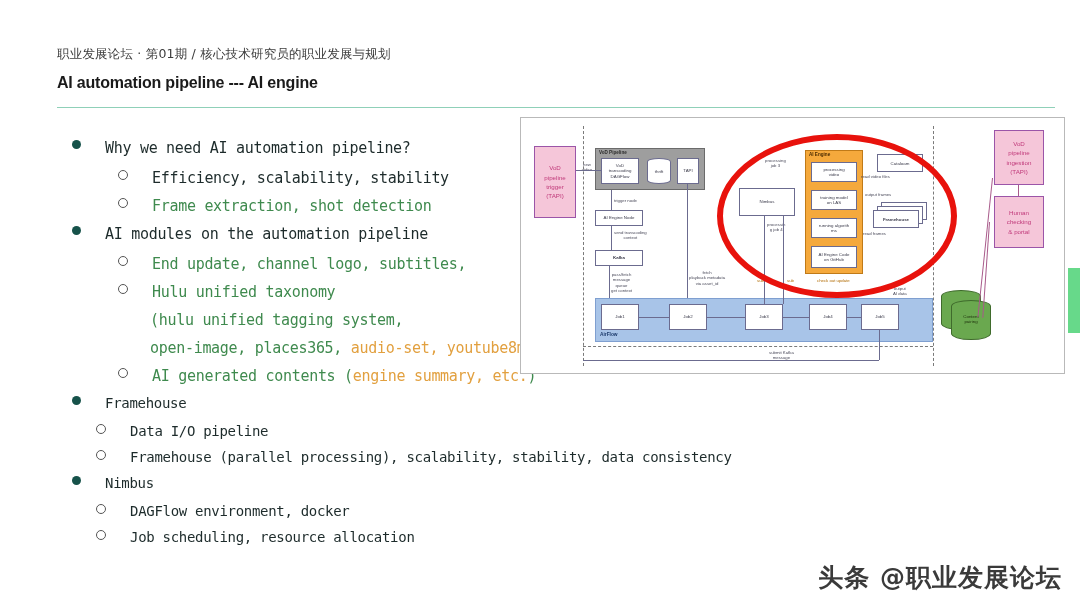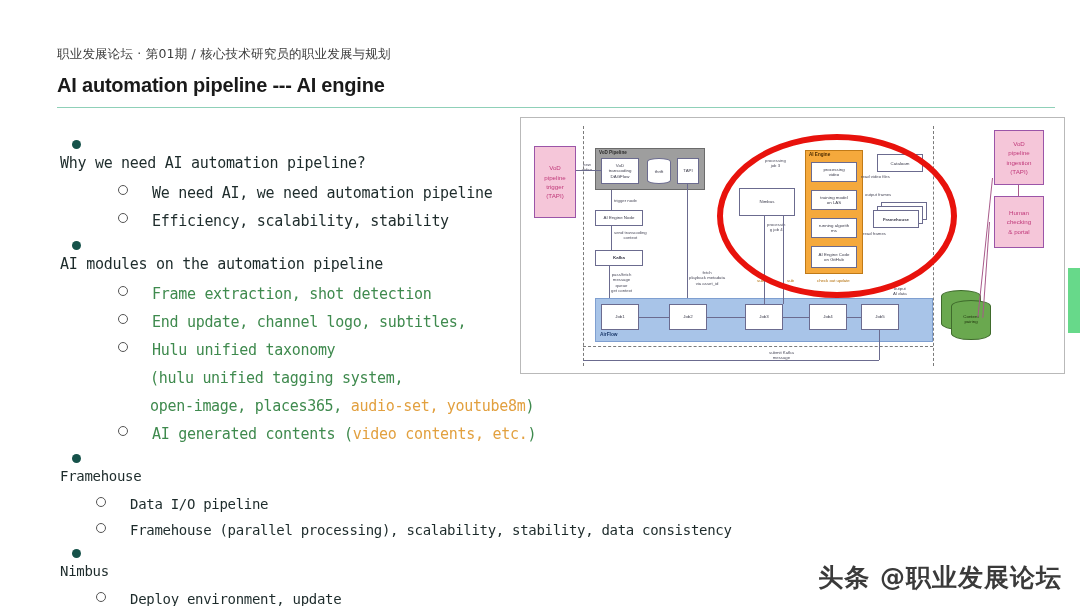--- a/index.html
+++ b/index.html
@@ -15,41 +15,41 @@
   
   .breadcrumb{
     position:absolute;left:57px;top:46px;
     font-family:"DejaVu Sans", sans-serif;
     font-size:12.5px;color:#3c3c3c;letter-spacing:.2px;
     white-space:nowrap;
   }
   .slide-title{
     position:absolute;left:57px;top:74px;
     font-family:"Liberation Sans", sans-serif;
-    font-weight:bold;font-size:20px;color:#1a1a1a;
+    font-weight:bold;font-size:16px;color:#1a1a1a;
     letter-spacing:-.2px;white-space:nowrap;
   }
   .title-rule{
     position:absolute;left:57px;top:107px;width:998px;height:1.4px;
     background:#8fd0b8;
   }
 
   
   .accent-bar{
     position:absolute;right:0px;top:268px;width:12px;height:65px;
     background:#67d98a;
   }
 
   
   .content{
     position:absolute;left:60px;top:134px;width:760px;
     font-family:"DejaVu Sans Mono", monospace;
   }
   .row{display:flex;align-items:flex-start;}
-  .l1{margin-bottom:2px;flex-direction:column;}
+  .l1{margin-bottom:2px;}
   .bullet-dot{
     flex:0 0 auto;width:9px;height:9px;border-radius:50%;
     background:#16524a;margin-top:6px;margin-right:24px;margin-left:12px;
   }
   .bullet-ring{
     flex:0 0 auto;width:8px;height:8px;border-radius:50%;
     border:1.2px solid #555;background:transparent;
     margin-top:6px;margin-right:24px;
   }
   .lvl2{padding-left:58px;}
@@ -148,52 +148,48 @@
   <div class="accent-bar"></div>
 
   <div class="content">
 
     <div class="row l1">
       <span class="bullet-dot"></span>
       <span class="txt">Why we need AI automation pipeline?</span>
     </div>
     <div class="row lvl2">
       <span class="bullet-ring"></span>
-      <span class="txt">We need AI, we need automation pipeline</span>
-    </div>
-    <div class="row lvl2">
-      <span class="bullet-ring"></span>
       <span class="txt">Efficiency, scalability, stability</span>
     </div>
 
+    <div class="row lvl2">
+      <span class="bullet-ring"></span>
+      <span class="txt g">Frame extraction, shot detection</span>
+    </div>
     <div class="row l1">
       <span class="bullet-dot"></span>
       <span class="txt">AI modules on the automation pipeline</span>
     </div>
     <div class="row lvl2">
       <span class="bullet-ring"></span>
-      <span class="txt g">Frame extraction, shot detection</span>
-    </div>
-    <div class="row lvl2">
-      <span class="bullet-ring"></span>
       <span class="txt g">End update, channel logo, subtitles,</span>
     </div>
     <div class="row lvl2">
       <span class="bullet-ring"></span>
       <span class="txt g">Hulu unified taxonomy</span>
     </div>
     <div class="cont">
       <span class="txt g">(hulu unified tagging system,</span>
     </div>
     <div class="cont">
       <span class="txt g">open-image, places365, </span><span class="txt o">audio-set, youtube8m</span><span class="txt g">)</span>
     </div>
     <div class="row lvl2">
       <span class="bullet-ring"></span>
-      <span><span class="txt g">AI generated contents (</span><span class="txt o">video contents, etc.</span><span class="txt g">)</span></span>
+      <span><span class="txt g">AI generated contents (</span><span class="txt o">engine summary, etc.</span><span class="txt g">)</span></span>
     </div>
 
     <div class="row l1">
       <span class="bullet-dot"></span>
       <span class="txt small">Framehouse</span>
     </div>
     <div class="row lvl2c" style="padding-left:36px;">
       <span class="bullet-ring"></span>
       <span class="txt small">Data I/O pipeline</span>
     </div>
@@ -201,24 +197,25 @@
       <span class="bullet-ring"></span>
       <span class="txt small">Framehouse (parallel processing), scalability, stability, data consistency</span>
     </div>
 
     <div class="row l1">
       <span class="bullet-dot"></span>
       <span class="txt small">Nimbus</span>
     </div>
     <div class="row lvl2c" style="padding-left:36px;">
       <span class="bullet-ring"></span>
-      <span class="txt small">Deploy environment, update</span>
+      <span class="txt small">DAGFlow environment, docker</span>
     </div>
     <div class="row lvl2c" style="padding-left:36px;">
       <span class="bullet-ring"></span>
+      <span class="txt small">Job scheduling, resource allocation</span>
     </div>
   </div>
 
   <div class="diagram">
 
     <div class="dashline" style="left:62px;top:8px;height:240px;"></div>
     <div class="dashline" style="left:412px;top:8px;height:240px;"></div>
     <div class="dashline-h" style="left:62px;top:228px;width:350px;"></div>
 
     <div class="pinkbox" style="left:13px;top:28px;width:42px;height:72px;white-space:pre-line;">VoD

